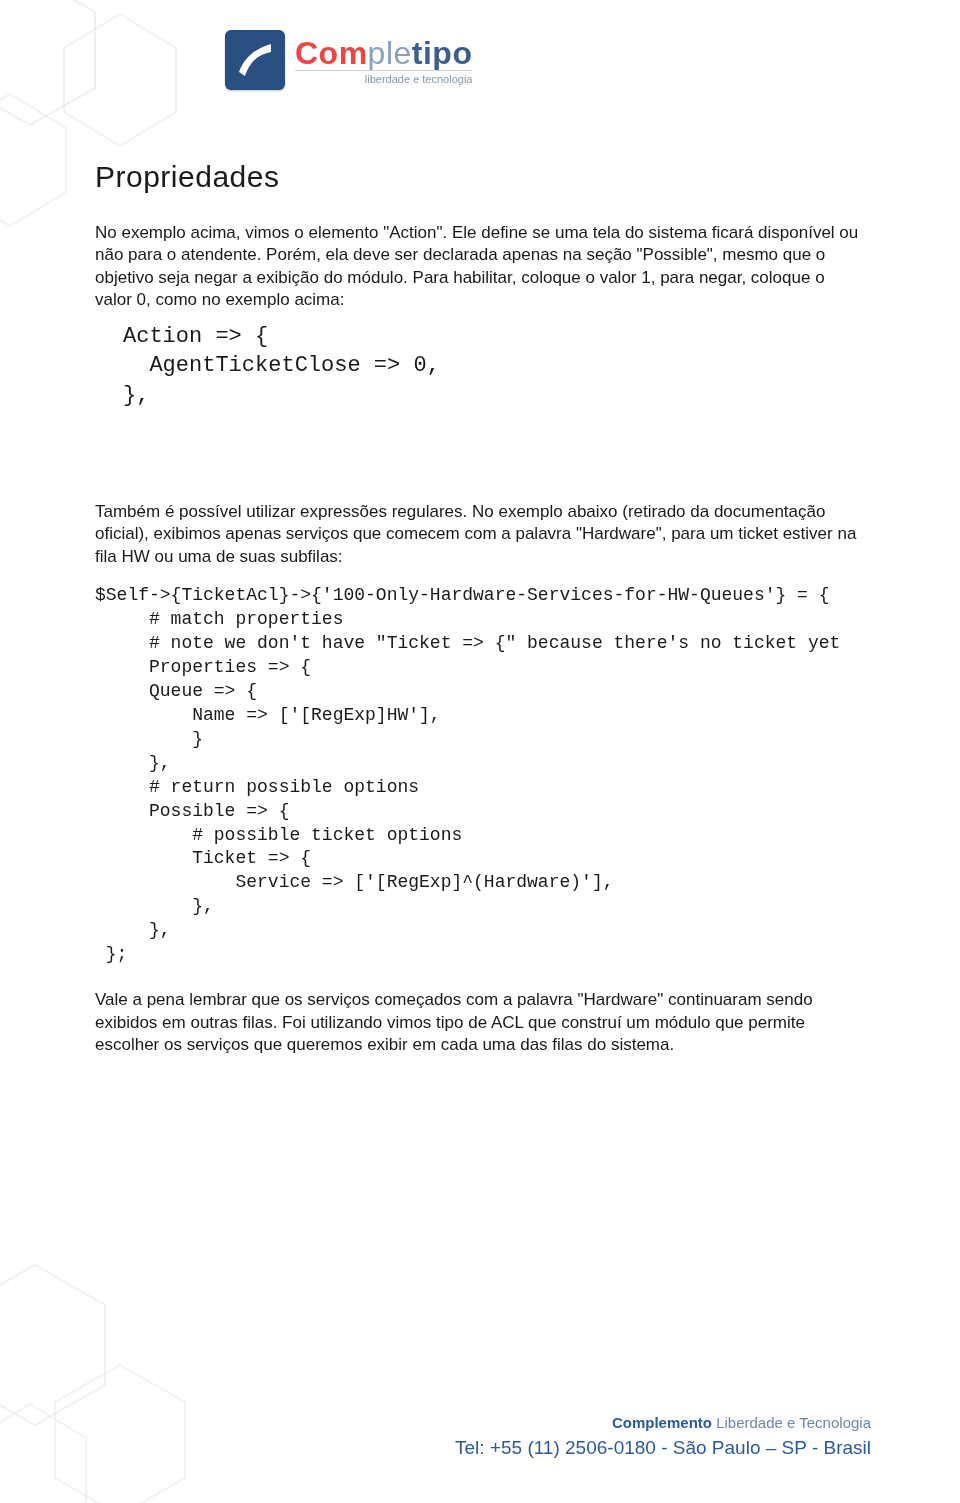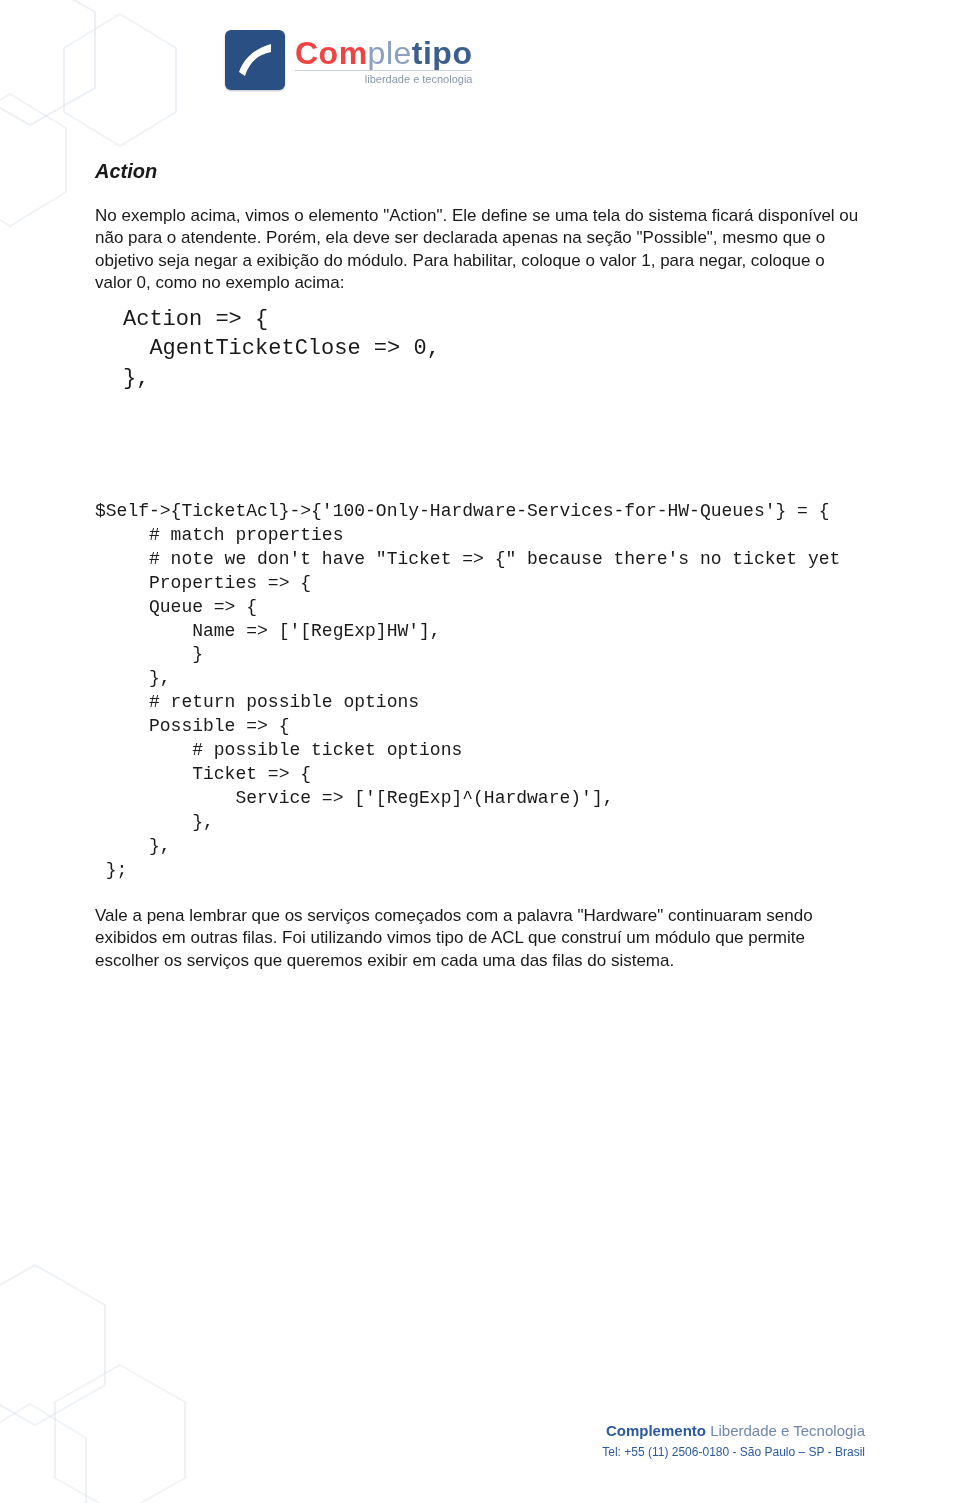--- a/index.html
+++ b/index.html
@@ -90,29 +90,29 @@
     font-size: 18px;
     color: #1a1a1a;
     line-height: 1.33;
     white-space: pre;
     margin: 16px 0 22px 0;
   }
   .gap-large { height: 90px; }
   
   .footer {
     position: absolute;
-    right: 95px;
+    right: 89px;
     bottom: 44px;
     text-align: right;
     font-family: Arial, sans-serif;
   }
   .footer-line1 { font-size: 15px; color: #2b5aa0; }
   .footer-line1 .light { color: #6f88aa; font-weight: normal; }
   .footer-line1 .bold { font-weight: bold; }
-  .footer-line2 { font-size: 12px; color: #2b5aa0; margin-top: 6px; }
+  .footer-line2 { font-size: 19px; color: #2b5aa0; margin-top: 6px; }
 </style>
 </head>
 <body>
 
 <div class="hexbg">
 
   <svg width="140" height="160" style="left:-40px; top:-30px;">
       <polygon points="70,5 135,42 135,118 70,155 5,118 5,42" fill="none" stroke="#cbd6e2" stroke-width="2"></polygon>
     </svg>
   <svg width="120" height="140" style="left:60px; top:10px;">
@@ -140,28 +140,29 @@
       </svg>
     </div>
     <div class="logo-text-wrap">
       <div class="logo-main">
         <span style="color:#ef4444;font-weight:bold">Com</span><span class="logo-mid">ple</span><span style="color:#3b5e8d;font-weight:bold">tipo</span>
       </div>
       <div class="logo-tag">liberdade e tecnologia</div>
     </div>
   </div>
 
-  <h2 class="sub">Action</h2>
+  <h1>Propriedades</h1>
   <p class="body">No exemplo acima, vimos o elemento "Action". Ele define se uma tela do sistema ficará disponível ou não para o atendente. Porém, ela deve ser declarada apenas na seção "Possible", mesmo que o objetivo seja negar a exibição do módulo. Para habilitar, coloque o valor 1, para negar, coloque o valor 0, como no exemplo acima:</p>
   <pre class="code">Action =&gt; {
   AgentTicketClose =&gt; 0,
 },</pre>
 
   <div class="gap-large"></div>
 
+  <p class="body">Também é possível utilizar expressões regulares. No exemplo abaixo (retirado da documentação oficial), exibimos apenas serviços que comecem com a palavra "Hardware", para um ticket estiver na fila HW ou uma de suas subfilas:</p>
   <pre class="code2">$Self-&gt;{TicketAcl}-&gt;{'100-Only-Hardware-Services-for-HW-Queues'} = {
      # match properties
      # note we don't have "Ticket =&gt; {" because there's no ticket yet
      Properties =&gt; {
      Queue =&gt; {
          Name =&gt; ['[RegExp]HW'],
          }
      },
      # return possible options
      Possible =&gt; {

